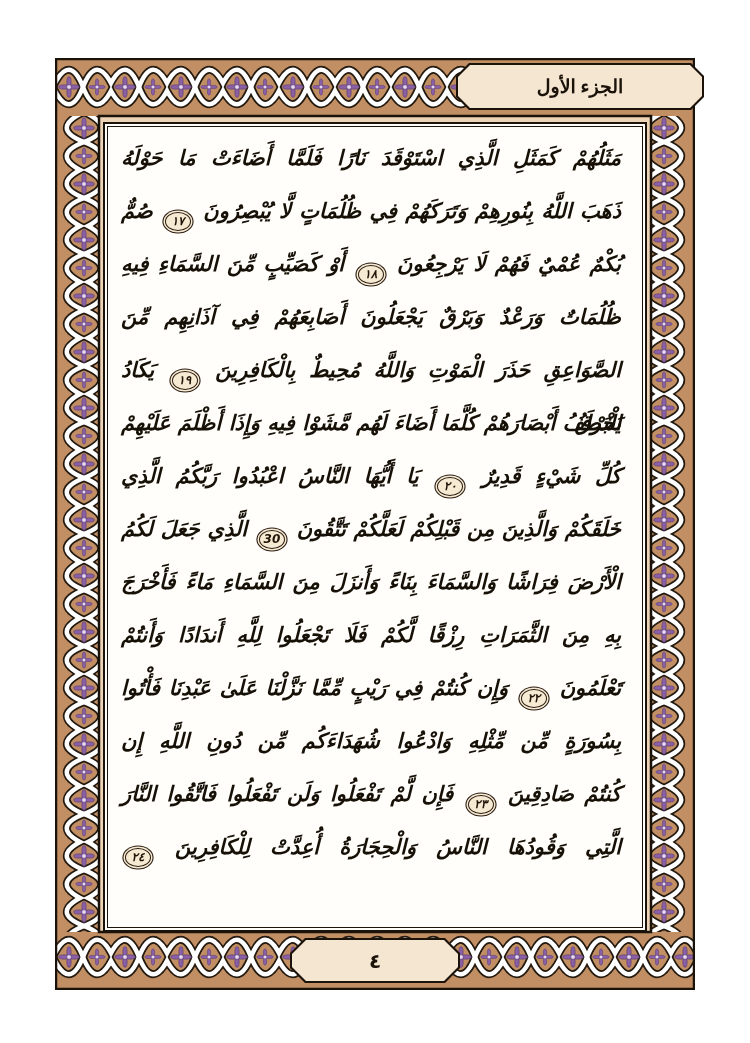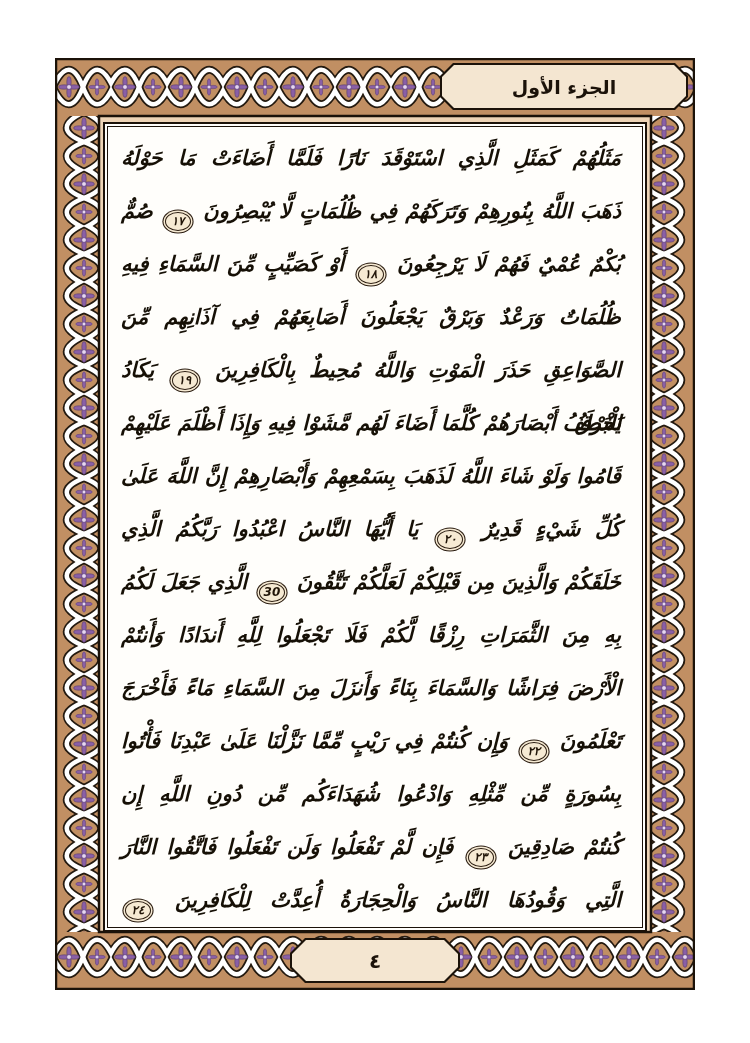--- a/index.html
+++ b/index.html
@@ -24,21 +24,21 @@
   .frame-line{fill:none;stroke:var(--ink);stroke-width:2.5;}
 
   
   .cartouche{position:absolute;top:5px;height:47px;background:var(--ink);
     clip-path:polygon(13px 0,calc(100% - 13px) 0,100% 13px,100% calc(100% - 13px),
       calc(100% - 13px) 100%,13px 100%,0 calc(100% - 13px),0 13px);}
   .cartouche .in{position:absolute;inset:2px;background:var(--cream);
     clip-path:polygon(12px 0,calc(100% - 12px) 0,100% 12px,100% calc(100% - 12px),
       calc(100% - 12px) 100%,12px 100%,0 calc(100% - 12px),0 12px);
     display:flex;align-items:center;justify-content:center;}
-  .cartouche-right{left:385px;width:248px;}
+  .cartouche-right{left:401px;width:248px;font-family:Liberation Serif, serif;}
   .cartouche-left{left:68px;width:248px;}
   .cartouche .label{font-size:19px;font-weight:bold;color:var(--ink);letter-spacing:0;}
 
   
   .pagenum-cartouche{position:absolute;left:235px;top:880px;width:170px;height:45px;
     background:var(--ink);
     clip-path:polygon(15px 0,calc(100% - 15px) 0,100% 15px,100% calc(100% - 15px),
       calc(100% - 15px) 100%,15px 100%,0 calc(100% - 15px),0 15px);}
   .pagenum-cartouche .in{position:absolute;inset:2px;background:var(--cream);
     clip-path:polygon(14px 0,calc(100% - 14px) 0,100% 14px,100% calc(100% - 14px),
@@ -113,25 +113,24 @@
 
     <div class="panel">
       <div class="panel-inner">
         <div class="qlines" id="qlines">
             <div class="qline"><span>مَثَلُهُمْ كَمَثَلِ الَّذِي اسْتَوْقَدَ نَارًا فَلَمَّا أَضَاءَتْ مَا حَوْلَهُ</span></div>
             <div class="qline"><span>ذَهَبَ اللَّهُ بِنُورِهِمْ وَتَرَكَهُمْ فِي ظُلُمَاتٍ لَّا يُبْصِرُونَ</span> <span class="verse-badge">١٧</span> <span>صُمٌّ</span></div>
             <div class="qline"><span>بُكْمٌ عُمْيٌ فَهُمْ لَا يَرْجِعُونَ</span> <span class="verse-badge">١٨</span> <span>أَوْ كَصَيِّبٍ مِّنَ السَّمَاءِ فِيهِ</span></div>
             <div class="qline"><span>ظُلُمَاتٌ وَرَعْدٌ وَبَرْقٌ يَجْعَلُونَ أَصَابِعَهُمْ فِي آذَانِهِم مِّنَ</span></div>
             <div class="qline"><span>الصَّوَاعِقِ حَذَرَ الْمَوْتِ وَاللَّهُ مُحِيطٌ بِالْكَافِرِينَ</span> <span class="verse-badge">١٩</span> <span>يَكَادُ الْبَرْقُ</span></div>
             <div class="qline"><span>يَخْطَفُ أَبْصَارَهُمْ كُلَّمَا أَضَاءَ لَهُم مَّشَوْا فِيهِ وَإِذَا أَظْلَمَ عَلَيْهِمْ</span></div>
-            <div class="qline"><span>قَامُوا وَلَوْ شَاءَ اللَّهُ لَذَهَبَ بِسَمْعِهِمْ وَأَبْصَارِهِمْ إِنَّ اللَّهَ عَلَىٰ</span></div>
             <div class="qline"><span>كُلِّ شَيْءٍ قَدِيرٌ</span> <span class="verse-badge">٢٠</span> <span>يَا أَيُّهَا النَّاسُ اعْبُدُوا رَبَّكُمُ الَّذِي</span></div>
             <div class="qline"><span>خَلَقَكُمْ وَالَّذِينَ مِن قَبْلِكُمْ لَعَلَّكُمْ تَتَّقُونَ</span> <span class="verse-badge">30</span> <span>الَّذِي جَعَلَ لَكُمُ</span></div>
+            <div class="qline"><span>الْأَرْضَ فِرَاشًا وَالسَّمَاءَ بِنَاءً وَأَنزَلَ مِنَ السَّمَاءِ مَاءً فَأَخْرَجَ</span></div>
             <div class="qline"><span>بِهِ مِنَ الثَّمَرَاتِ رِزْقًا لَّكُمْ فَلَا تَجْعَلُوا لِلَّهِ أَندَادًا وَأَنتُمْ</span></div>
-            <div class="qline"><span>الْأَرْضَ فِرَاشًا وَالسَّمَاءَ بِنَاءً وَأَنزَلَ مِنَ السَّمَاءِ مَاءً فَأَخْرَجَ</span></div>
             <div class="qline"><span>تَعْلَمُونَ</span> <span class="verse-badge">٢٢</span> <span>وَإِن كُنتُمْ فِي رَيْبٍ مِّمَّا نَزَّلْنَا عَلَىٰ عَبْدِنَا فَأْتُوا</span></div>
             <div class="qline"><span>بِسُورَةٍ مِّن مِّثْلِهِ وَادْعُوا شُهَدَاءَكُم مِّن دُونِ اللَّهِ إِن</span></div>
             <div class="qline"><span>كُنتُمْ صَادِقِينَ</span> <span class="verse-badge">٢٣</span> <span>فَإِن لَّمْ تَفْعَلُوا وَلَن تَفْعَلُوا فَاتَّقُوا النَّارَ</span></div>
             <div class="qline"><span>الَّتِي وَقُودُهَا النَّاسُ وَالْحِجَارَةُ أُعِدَّتْ لِلْكَافِرِينَ</span> <span class="verse-badge">٢٤</span></div>
           </div>
       </div>
     </div>
 
     <div class="pagenum-cartouche">
       <div class="in">

